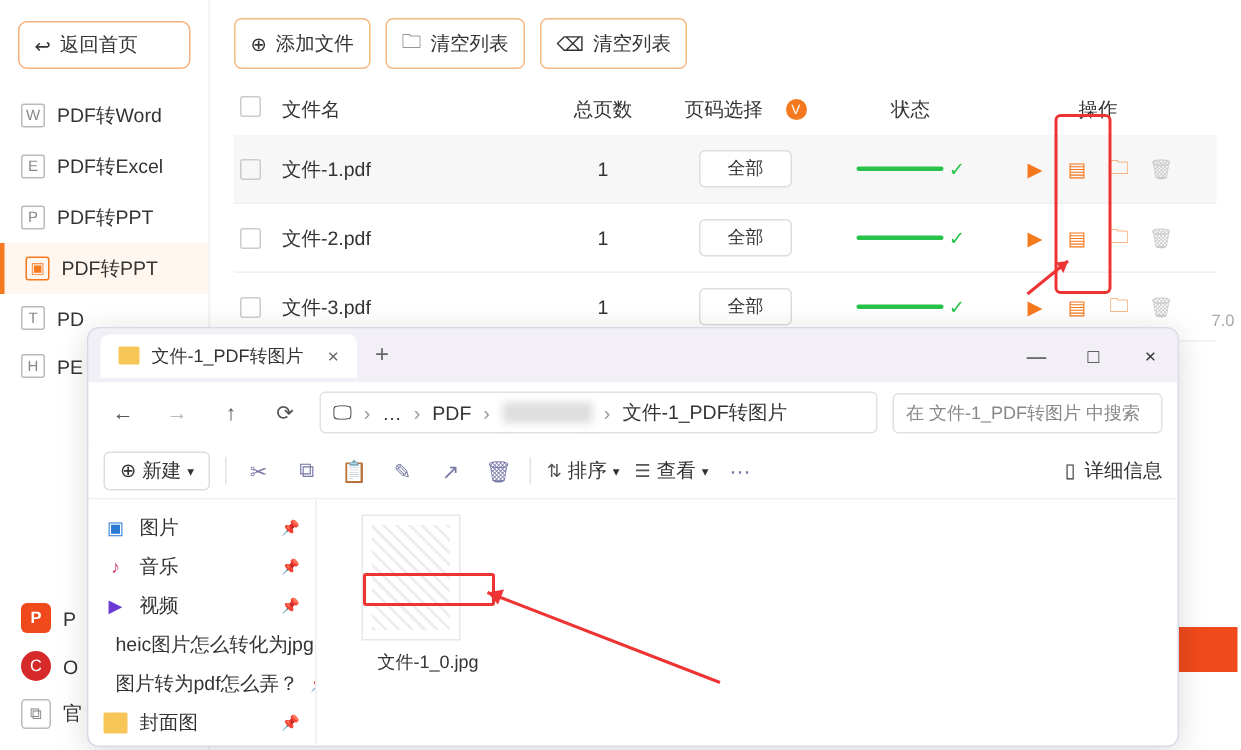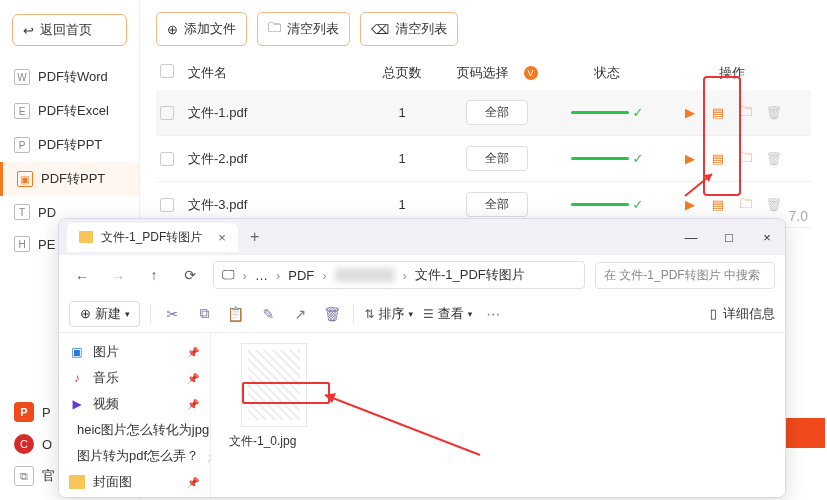--- a/index.html
+++ b/index.html
@@ -63,28 +63,28 @@
 .ex-body{display:flex;height:calc(100% - 114px);background:#fff}
 .ex-sidebar{width:152px;border-right:1px solid #eee;padding:6px 0;overflow:hidden}
 .ex-sitem{display:flex;align-items:center;gap:8px;padding:4px 10px;font-size:12px;color:#444;cursor:pointer;white-space:nowrap}
 .pin{margin-left:auto;color:#888;font-size:10px}
 .fico{width:16px;height:14px;display:inline-flex;align-items:center;justify-content:center;font-size:12px}
 .fico.folder{background:#f7c558;border-radius:1px}
 .fico.pic{color:#2a7ad4}
 .fico.music{color:#d43a7a}
 .fico.video{color:#6a3ad4}
 .ex-content{flex:1;padding:10px 18px;position:relative}
-.file-item{width:90px;text-align:left}
+.file-item{width:90px;text-align:right}
 .thumb{width:66px;height:84px;background:#fff;border:1px solid #e8e8e8;margin:0 auto 6px;position:relative;overflow:hidden}
 .thumb::after{content:"";position:absolute;inset:6px;background:repeating-linear-gradient(45deg,#eee,#eee 2px,#fff 2px,#fff 6px)}
 .file-label{font-size:12px;color:#333}
 .red-box2{position:absolute;left:242px;top:382px;width:88px;height:22px;border:2px solid #e33;border-radius:2px;pointer-events:none;z-index:50}
 .red-arrow2{position:absolute;left:310px;top:360px;width:180px;height:100px;pointer-events:none;z-index:50}
 .corner-badge{position:absolute;right:2px;bottom:52px;width:52px;height:30px;background:#f04a1c;border-radius:4px 0 0 4px;z-index:2}
-.ver{position:absolute;right:19px;top:208px;font-size:14px;color:#aaa;z-index:1}
+.ver{position:absolute;right:4px;top:208px;font-size:11px;color:#aaa;z-index:1}
 </style>
 </head>
 <body>
 
 <div class="app">
   <div class="sidebar">
     <div class="back-btn">
       <span>↩</span>
       <span>返回首页</span>
     </div>

